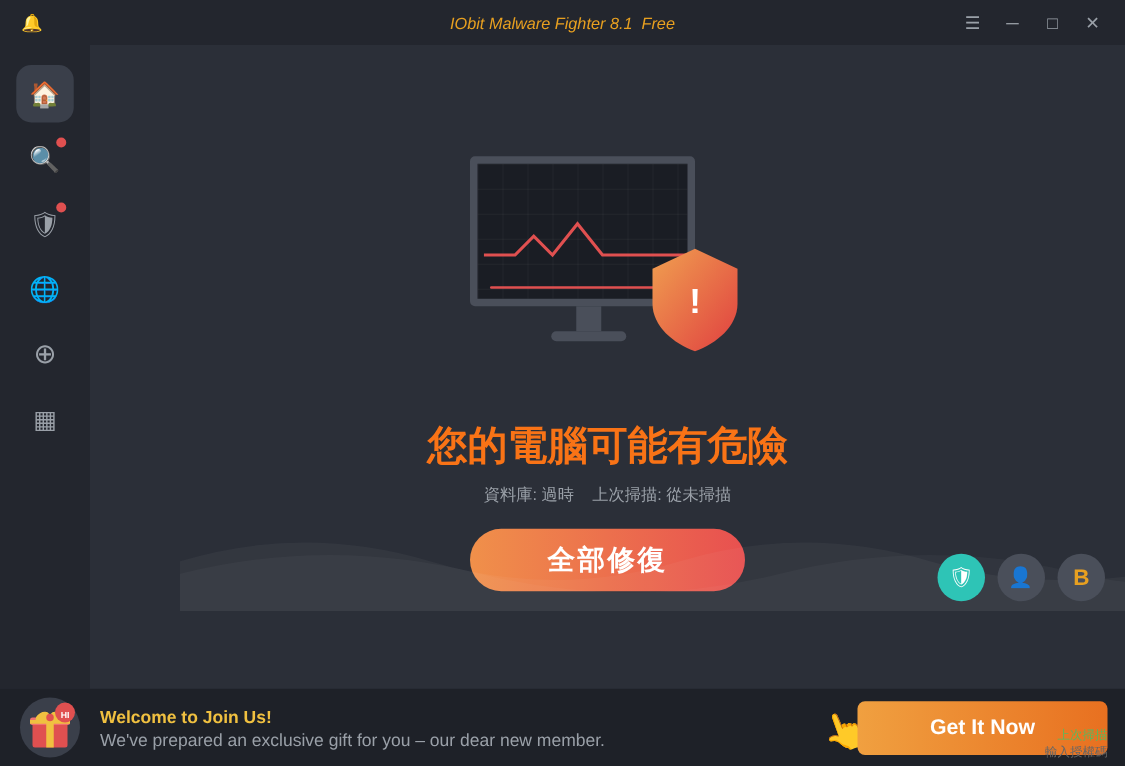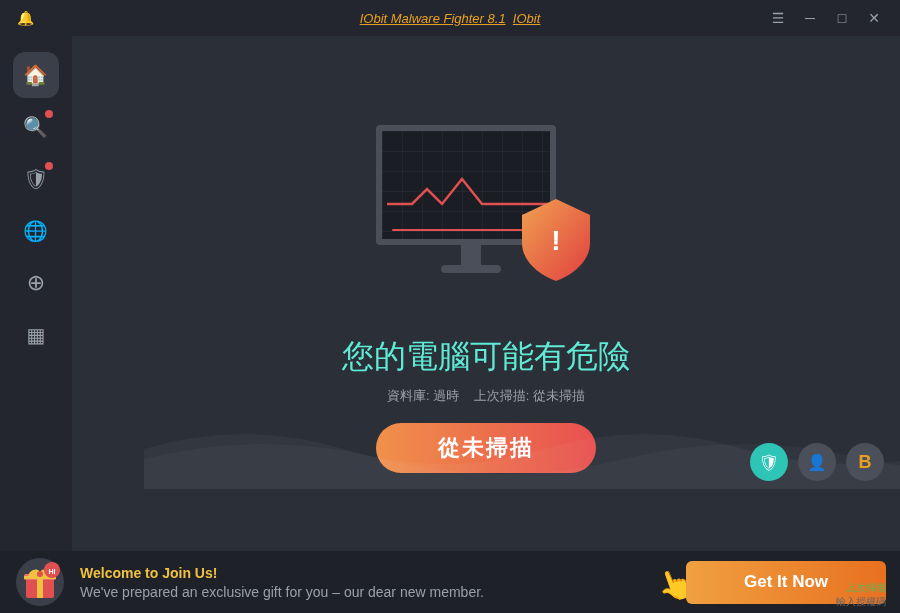--- a/index.html
+++ b/index.html
@@ -26,21 +26,20 @@
       position: absolute;
       left: 50%;
       transform: translateX(-50%);
       font-size: 13px;
       color: #c8cad0;
       white-space: nowrap;
     }
     .titlebar-title span {
       color: #e8a020;
       font-style: italic;
-      text-decoration: underline;
     }
     .titlebar-icons {
       display: flex;
       gap: 4px;
       margin-left: auto;
       align-items: center;
     }
     .titlebar-icon {
       width: 28px;
       height: 28px;
@@ -164,22 +163,22 @@
       height: 90px;
     }
     .shield-svg {
       width: 80px;
       height: 90px;
     }
 
     
     .status-title {
       font-size: 32px;
-      color: #5eead4;
-      font-weight: normal;
+      color: #f97316;
+      font-weight: bold;
       margin-bottom: 8px;
       text-align: center;
     }
     .status-sub {
       font-size: 13px;
       color: #9aa0a8;
       margin-bottom: 18px;
       text-align: center;
     }
 
@@ -317,21 +316,21 @@
   </style>
 </head>
 <body>
 
 <div class="titlebar">
   <div class="bell-icon-wrap">
     <div class="titlebar-icon">🔔</div>
   </div>
   <div class="titlebar-title">
     <span>IObit Malware Fighter 8.1</span>
-    &nbsp;<span style="color:#e8a020;font-style:italic;">IObit</span>
+    &nbsp;<span style="color:#e8a020;font-style:italic;">Free</span>
   </div>
   <div class="titlebar-icons">
     <div class="titlebar-icon">☰</div>
     <div class="titlebar-icon">─</div>
     <div class="titlebar-icon">□</div>
     <div class="titlebar-icon close">✕</div>
   </div>
 </div>
 
 <div class="main-layout">
@@ -390,21 +389,21 @@
       </div>
     </div>
 
     <div class="status-title">您的電腦可能有危險</div>
     <div class="status-sub">
       <span>資料庫: 過時</span>
       &nbsp;&nbsp;
       <span>上次掃描: 從未掃描</span>
     </div>
 
-    <button class="fix-btn">從未掃描</button>
+    <button class="fix-btn">全部修復</button>
 
     <div class="wave-area">
       <svg width="828" height="80" viewBox="0 0 828 80" preserveAspectRatio="none">
         <path d="M0 40 Q100 10 200 40 Q300 70 400 40 Q500 10 600 40 Q700 70 828 40 L828 80 L0 80 Z" fill="rgba(255,255,255,0.04)"></path>
         <path d="M0 50 Q120 20 240 50 Q360 80 480 50 Q600 20 720 50 Q780 65 828 50 L828 80 L0 80 Z" fill="rgba(255,255,255,0.03)"></path>
       </svg>
     </div>
 
     <div class="bottom-right-icons">
       <div class="br-icon shield-btn">

